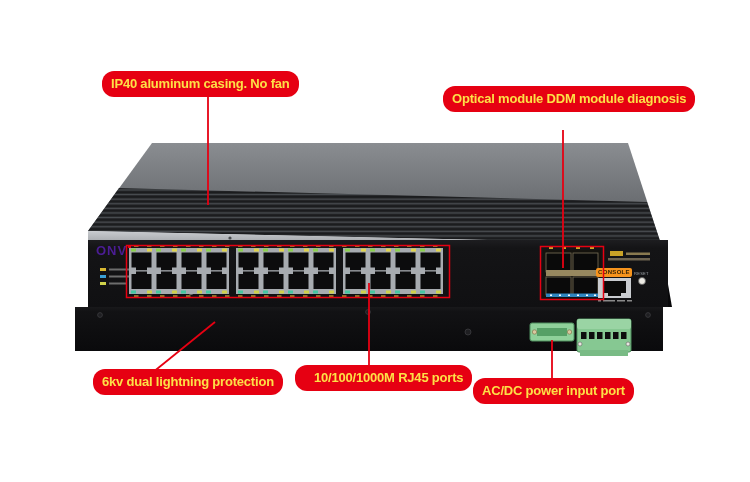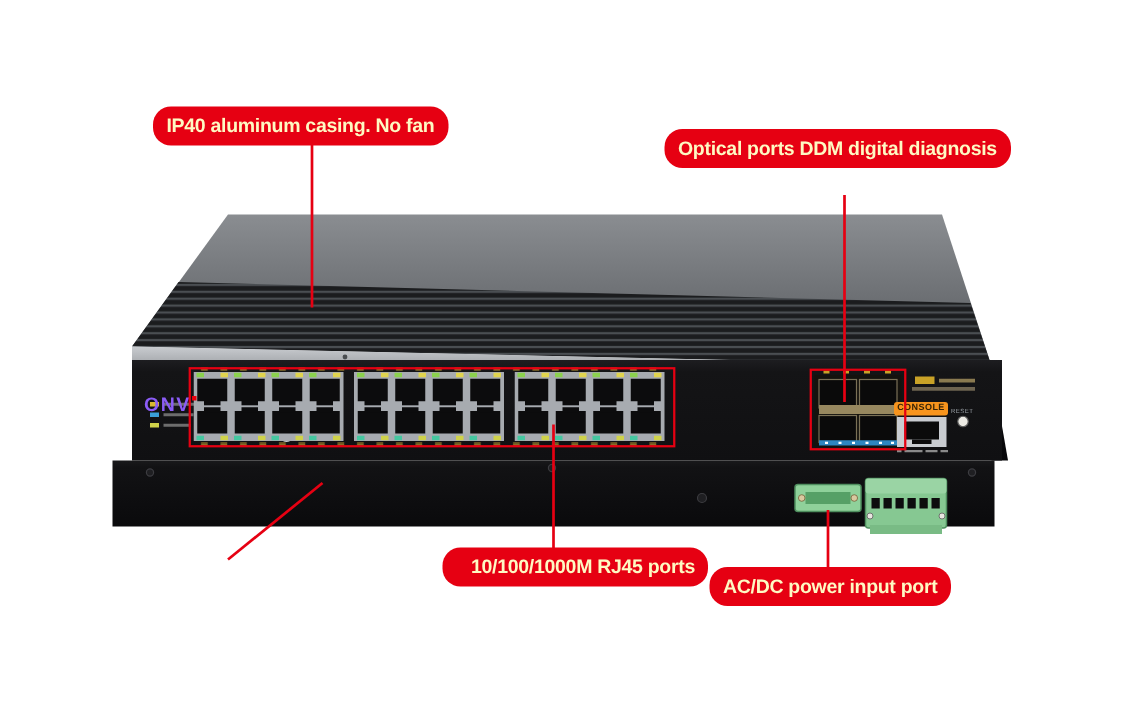--- a/index.html
+++ b/index.html
@@ -10,39 +10,39 @@
     position: relative;
     width: 750px;
     height: 482px;
     background: #ffffff;
     overflow: hidden;
   }
   .stage > svg { position: absolute; left: 0; top: 0; }
   .ann {
     position: absolute;
     background: var(--red);
-    color: #fef9c3;
+    color: #fde047;
     font: 700 13px/20px "Liberation Sans", sans-serif;
     letter-spacing: -0.2px;
     padding: 3px 9px;
     border-radius: 12px;
     white-space: nowrap;
     z-index: 5;
   }
   .ann .ln { display: block; }
   #lab-casing    { left: 102px; top: 71px;  }
   #lab-optical   { left: 443px; top: 86px;  }
   #lab-lightning { left: 93px;  top: 369px; }
   #lab-rj45      { left: 295px; top: 365px; padding-left: 19px; }
   #lab-acdc      { left: 473px; top: 378px; }
 
   .brand {
     position: absolute;
-    left: 96px; top: 263px;
-    color: #8b5cf6;
+    left: 96px; top: 244px;
+    color: #4c1d95;
     font: 700 13px/14px "Liberation Sans", sans-serif;
     letter-spacing: 1px;
     z-index: 3;
   }
   .brand .mark {
     display: inline-block;
     width: 3px; height: 3px;
     background: #e8000d;
     vertical-align: top;
     margin-left: 1px; margin-top: 1px;
@@ -261,20 +261,21 @@
     </g>
   </svg>
 
   <div class="brand"><span>ONV</span><span class="mark"></span></div>
   <div class="console-tag">CONSOLE</div>
   <div class="reset-tag">RESET</div>
 
   <div class="ann" id="lab-casing">IP40 aluminum casing. No fan</div>
 
   <div class="ann" id="lab-optical">
-    <span class="ln">Optical ports DDM digital diagnosis</span>
+    <span class="ln">Optical module DDM module diagnosis</span>
   </div>
 
+  <div class="ann" id="lab-lightning">6kv dual lightning protection</div>
 
   <div class="ann" id="lab-rj45">10/100/1000M RJ45 ports</div>
 
   <div class="ann" id="lab-acdc">AC/DC power input port</div>
 </div>
 
 </body></html>

